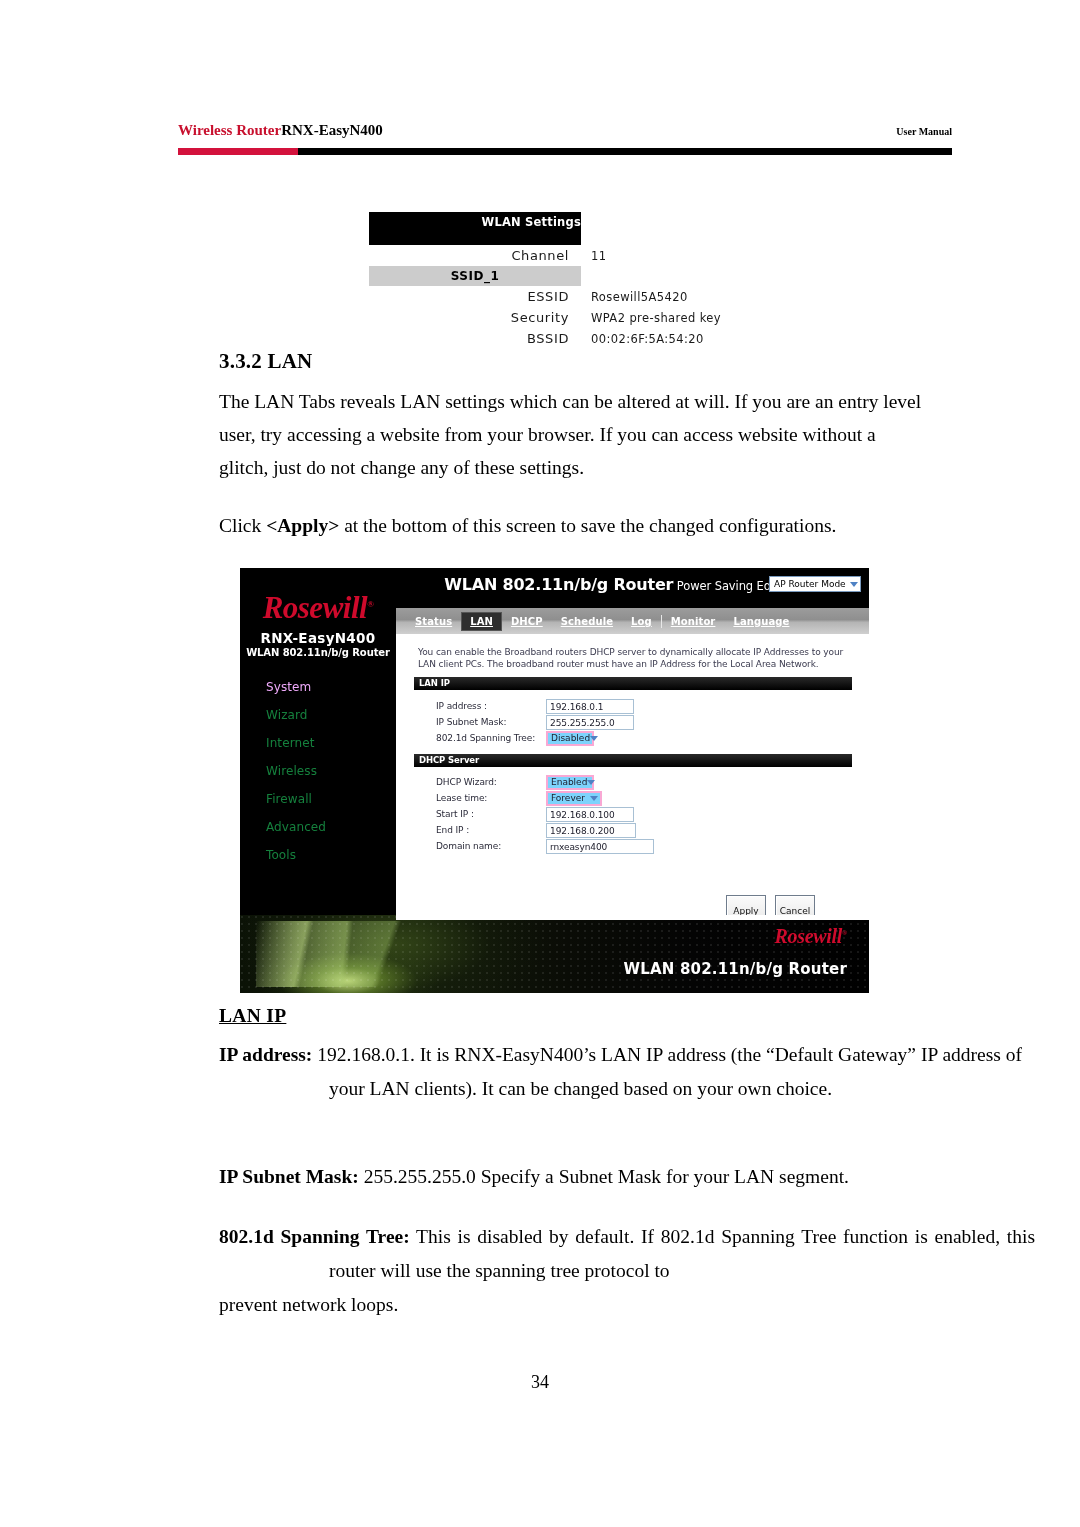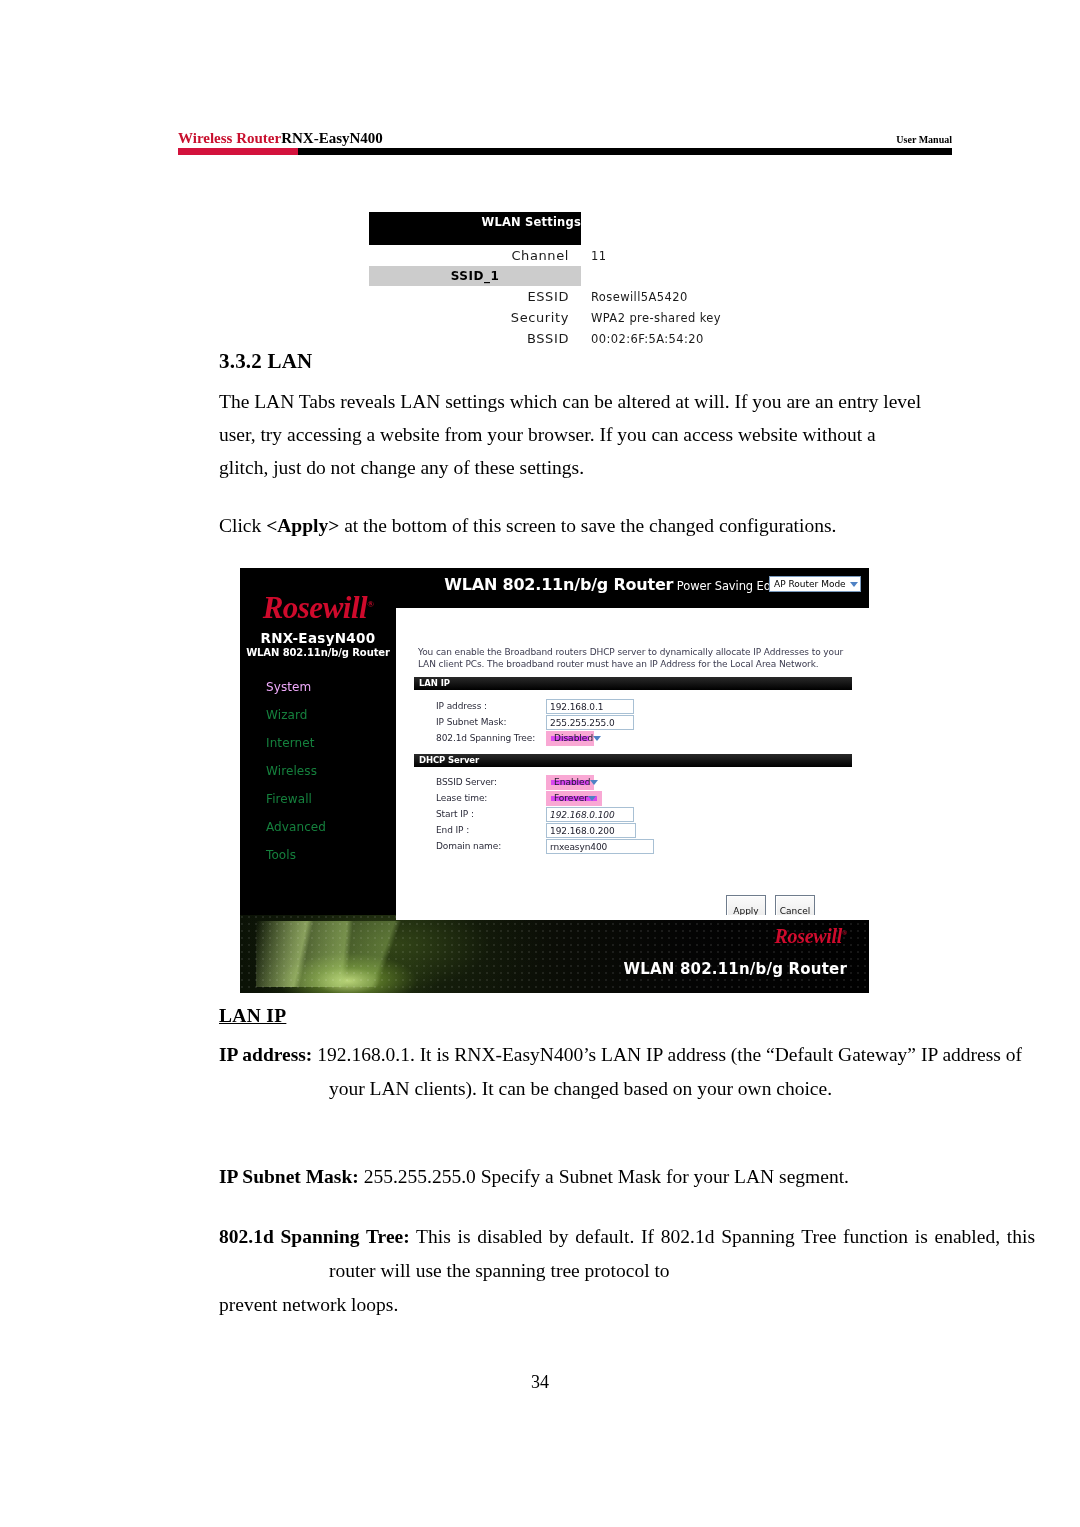--- a/index.html
+++ b/index.html
@@ -25,21 +25,20 @@
     height: 20px;
     display: flex;
     align-items: baseline;
     justify-content: space-between;
   }
   .header-left {
     font-family: "Liberation Serif", serif;
     font-size: 15px;
     font-weight: bold;
     white-space: nowrap;
-    margin-top: 8px;
   }
   .hdr-red { color: #c8102e; }
   .hdr-black { color: #000000; }
   .header-right {
     font-family: "Liberation Serif", serif;
     font-size: 10px;
     font-weight: bold;
     color: #000000;
     white-space: nowrap;
   }
@@ -356,22 +355,22 @@
     background: #ffffff;
     font-size: 9px;
     color: #1c1c2a;
     padding: 1px 3px;
     box-sizing: border-box;
     height: 15px;
     line-height: 12px;
     letter-spacing: -0.1px;
   }
   .selbox {
-    border: 5px solid #f9a8d4;
-    background: #d946ef;
+    border: 2px solid #f9a8d4;
+    background: #7dd3fc;
     height: 15px;
     box-sizing: border-box;
     display: flex;
     align-items: center;
     justify-content: space-between;
     padding: 0 2px 0 3px;
     font-size: 9px;
     color: #1c1c2a;
   }
   .btn-row {
@@ -515,20 +514,30 @@
         <div class="rs-menu-item">Internet</div>
         <div class="rs-menu-item">Wireless</div>
         <div class="rs-menu-item">Firewall</div>
         <div class="rs-menu-item">Advanced</div>
         <div class="rs-menu-item">Tools</div>
       </div>
     </div>
 
     <div class="rs-main">
 
+      <div class="rs-tabs">
+        <div class="rs-tab">Status</div>
+        <div class="rs-tab active">LAN</div>
+        <div class="rs-tab">DHCP</div>
+        <div class="rs-tab">Schedule</div>
+        <div class="rs-tab">Log</div>
+        <div class="tab-sep"></div>
+        <div class="rs-tab">Monitor</div>
+        <div class="rs-tab">Language</div>
+      </div>
 
       <div class="rs-desc">You can enable the Broadband routers DHCP server to dynamically allocate IP Addresses to your LAN client PCs. The broadband router must have an IP Address for the Local Area Network.</div>
 
       <div class="sec-bar" id="bar-lanip">LAN IP</div>
 
       <div class="frm-row" style="left:40px; top:90px;">
         <div class="frm-label">IP address :</div>
         <div class="txtbox" style="width:88px;">192.168.0.1</div>
       </div>
 
@@ -541,38 +550,38 @@
         <div class="frm-label">802.1d Spanning Tree:</div>
         <div class="selbox" style="width:48px;">
           <span>Disabled</span>
           <span class="chev"></span>
         </div>
       </div>
 
       <div class="sec-bar" id="bar-dhcp">DHCP Server</div>
 
       <div class="frm-row" style="left:40px; top:166px;">
-        <div class="frm-label">BSSID Server:</div>
+        <div class="frm-label">DHCP Wizard:</div>
         <div class="selbox" style="width:48px;">
           <span>Enabled</span>
           <span class="chev"></span>
         </div>
       </div>
 
       <div class="frm-row" style="left:40px; top:182px;">
         <div class="frm-label">Lease time:</div>
         <div class="selbox" style="width:56px;">
           <span>Forever</span>
           <span class="chev"></span>
         </div>
       </div>
 
       <div class="frm-row" style="left:40px; top:198px;">
         <div class="frm-label">Start IP :</div>
-        <div class="txtbox" style="width:88px;font-style:italic;">192.168.0.100</div>
+        <div class="txtbox" style="width:88px;">192.168.0.100</div>
       </div>
 
       <div class="frm-row" style="left:40px; top:214px;">
         <div class="frm-label">End IP :</div>
         <div class="txtbox" style="width:90px;">192.168.0.200</div>
       </div>
 
       <div class="frm-row" style="left:40px; top:230px;">
         <div class="frm-label">Domain name:</div>
         <div class="txtbox" style="width:108px;">rnxeasyn400</div>

